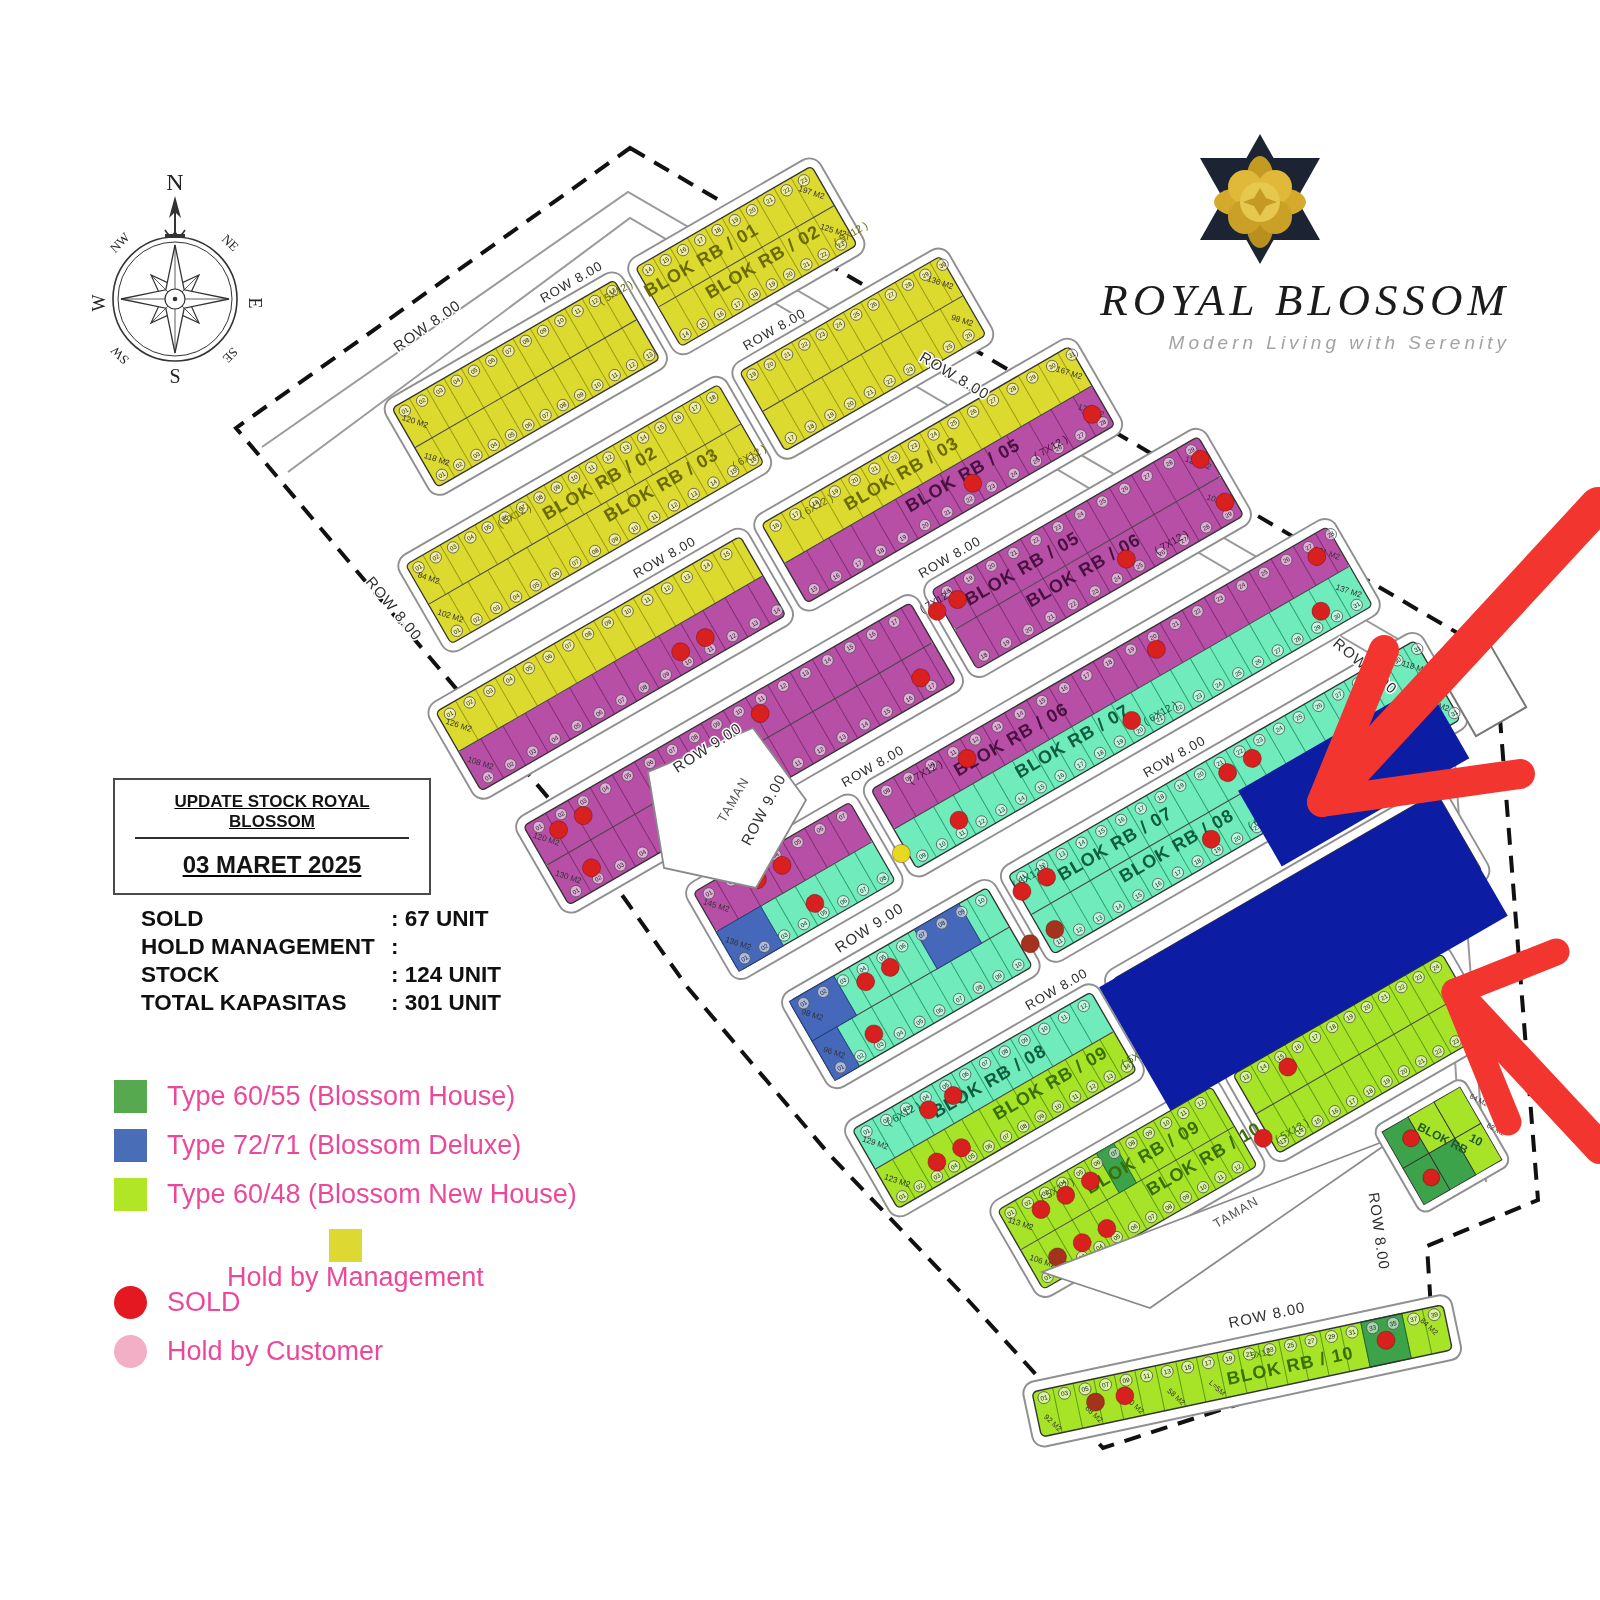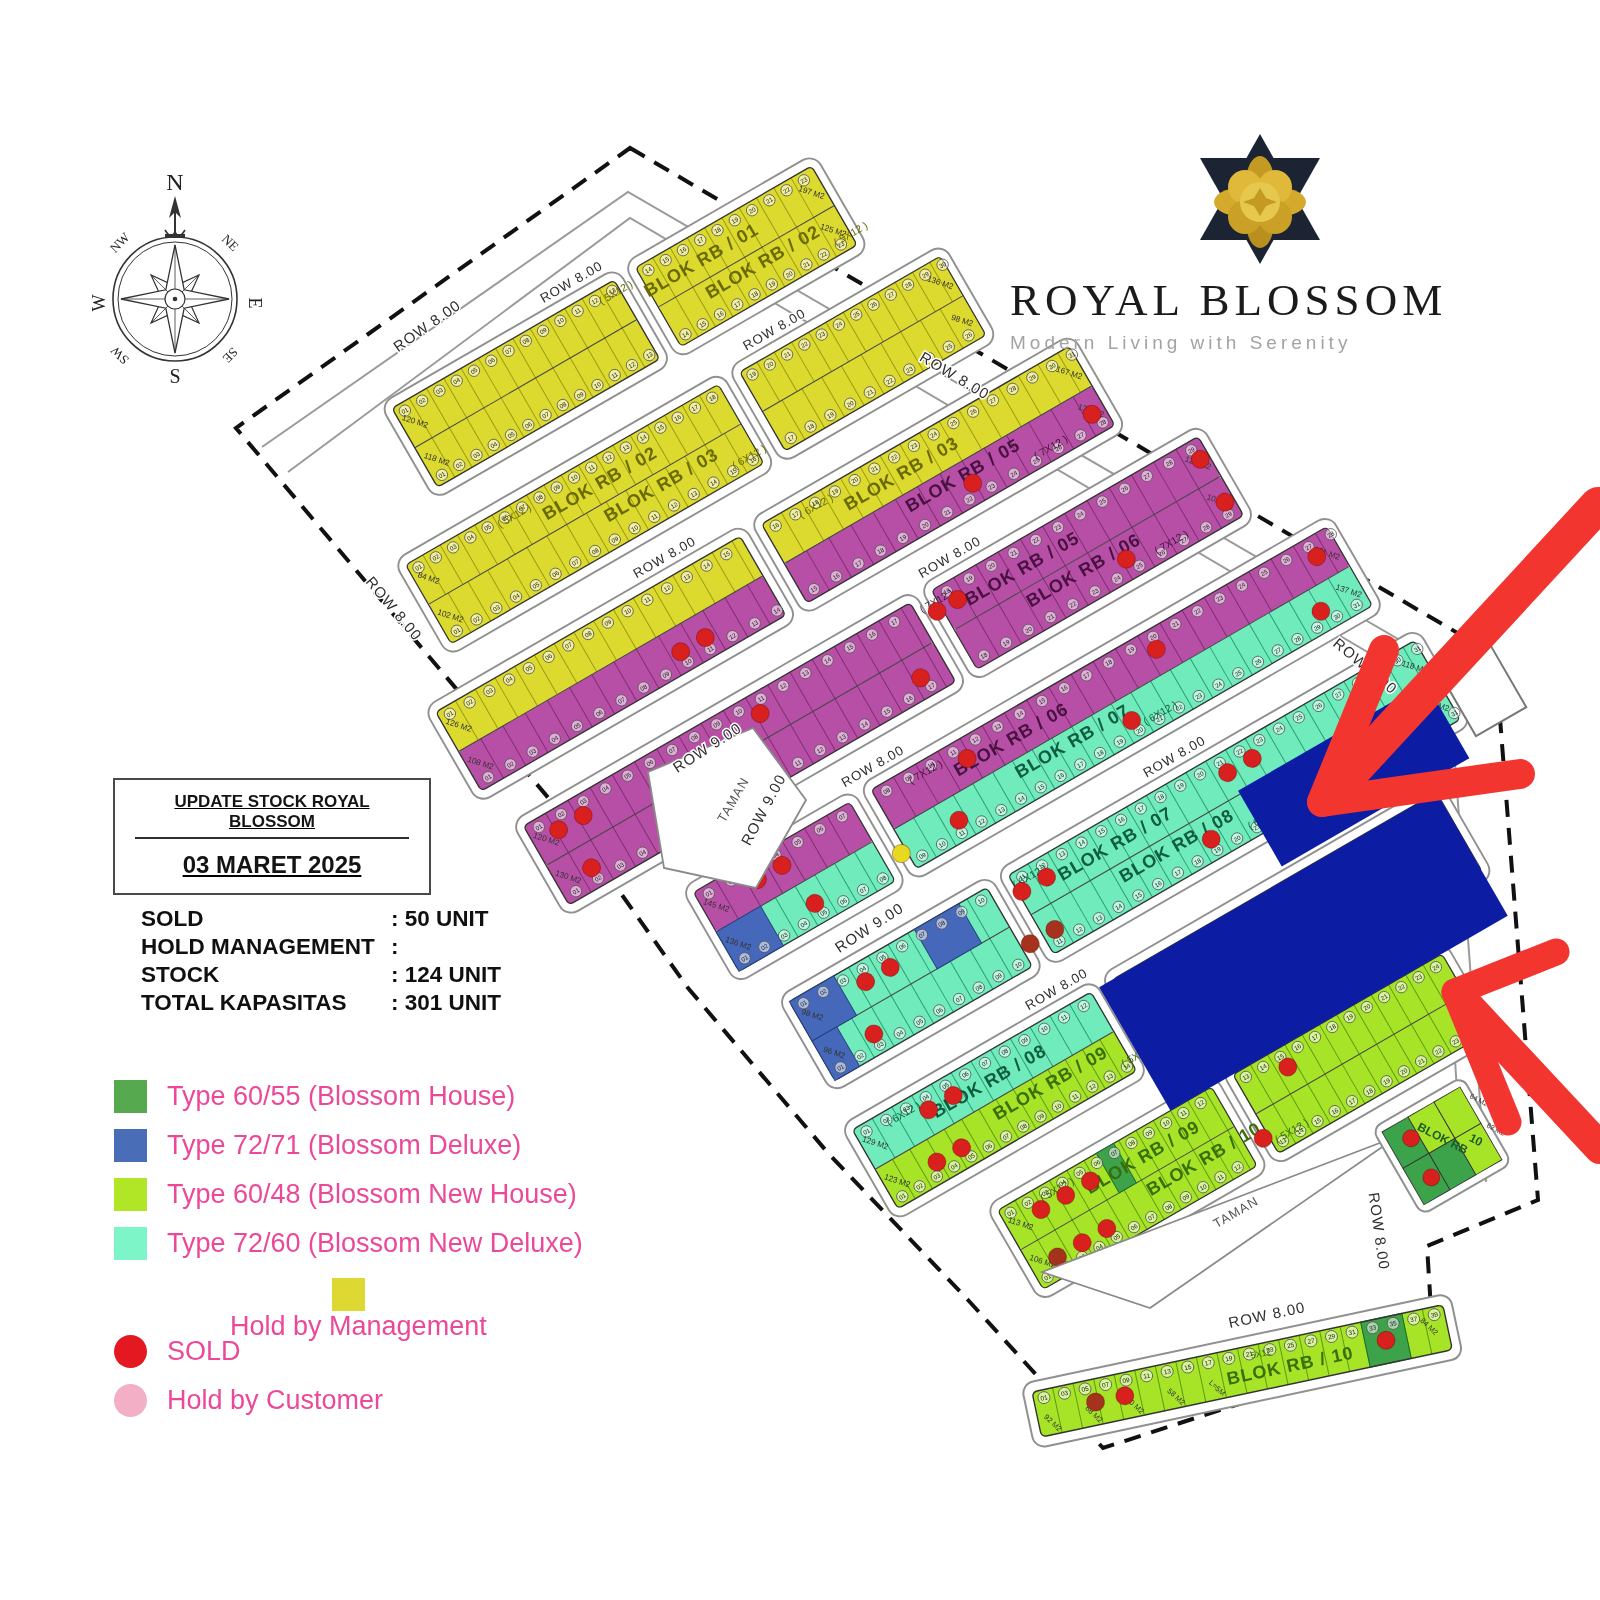--- a/index.html
+++ b/index.html
@@ -1,21 +1,21 @@
 <!DOCTYPE html>
 <html><head>
 <meta charset="utf-8">
 <style>
   html,body{margin:0;padding:0;background:#fff;}
   #canvas{position:relative;width:1600px;height:1600px;background:#fff;overflow:hidden;
           font-family:"Liberation Sans",sans-serif;}
   svg text{font-family:"Liberation Sans",sans-serif;}
   #plan-svg{position:absolute;left:0;top:0;z-index:1;}
   
-  #logo{position:absolute;left:1010px;top:130px;width:500px;text-align:left;z-index:2;}
+  #logo{position:absolute;left:1010px;top:130px;width:500px;text-align:right;z-index:2;font-style:italic;}
   #logo .flower{margin:0 auto;display:block;}
   #logo .title{font-family:"Liberation Serif",serif;font-size:45px;letter-spacing:5px;
                color:#1b1b1b;margin-top:2px;white-space:nowrap;}
   #logo .tagline{font-size:19px;letter-spacing:4px;color:#a3a3a3;margin-top:6px;}
   
   #compass{position:absolute;left:78px;top:168px;z-index:2;}
   #compass text{font-family:"Liberation Serif",serif;fill:#222;}
   
   #stockbox{position:absolute;left:113px;top:778px;width:314px;border:2px solid #4a4a4a;
             background:#fff;z-index:2;padding:10px 0 14px 0;text-decoration:underline;}
@@ -1764,21 +1764,21 @@
   </div>
 
   <div id="stockbox">
     <div class="t">UPDATE STOCK ROYAL BLOSSOM</div>
     <div class="d">03 MARET 2025</div>
   </div>
 
   <div id="stats">
     <div class="row">
       <span class="lbl">SOLD</span>
-      <span class="val">: 50 UNIT</span>
+      <span class="val">: 67 UNIT</span>
     </div>
     <div class="row">
       <span class="lbl">HOLD MANAGEMENT</span>
       <span class="val">:</span>
     </div>
     <div class="row">
       <span class="lbl">STOCK</span>
       <span class="val">: 124 UNIT</span>
     </div>
     <div class="row">
@@ -1793,24 +1793,20 @@
         <span class="leg-label">Type 60/55 (Blossom House)</span>
       </div>
       <div class="leg-item">
         <span class="leg-swatch" style="background: rgb(74, 109, 184);"></span>
         <span class="leg-label">Type 72/71 (Blossom Deluxe)</span>
       </div>
       <div class="leg-item">
         <span class="leg-swatch" style="background: rgb(176, 230, 38);"></span>
         <span class="leg-label">Type 60/48 (Blossom New House)</span>
       </div>
-      <div class="leg-item">
-        <span class="leg-swatch" style="background: rgb(125, 245, 201);"></span>
-        <span class="leg-label">Type 72/60 (Blossom New Deluxe)</span>
-      </div>
       <div class="leg-item gap">
         <span class="leg-swatch" style="background: rgb(221, 216, 50);"></span>
         <span class="leg-label">Hold by Management</span>
       </div>
       <div class="leg-item">
         <span class="leg-swatch circle" style="background: rgb(227, 24, 32);"></span>
         <span class="leg-label">SOLD</span>
       </div>
       <div class="leg-item">
         <span class="leg-swatch circle" style="background: rgb(242, 175, 198);"></span>

